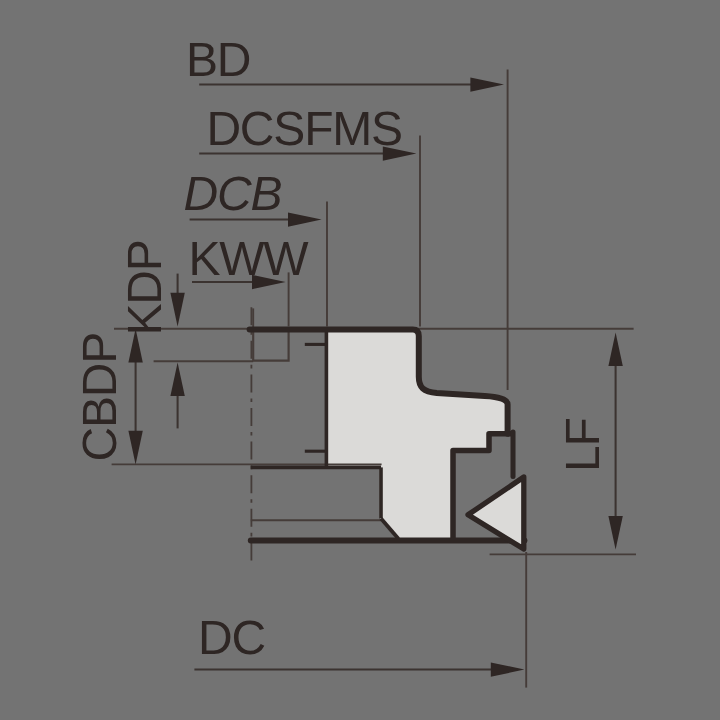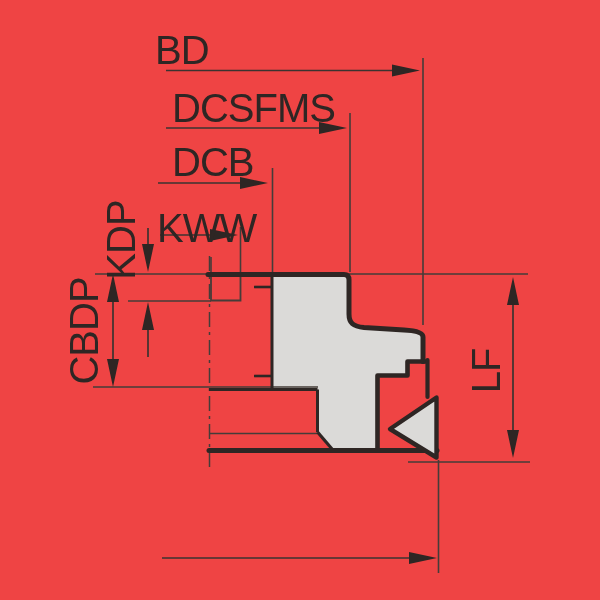--- a/index.html
+++ b/index.html
@@ -1,25 +1,25 @@
 <!DOCTYPE html>
 <html><head>
 <meta charset="utf-8">
 <style>
   html,body{margin:0;padding:0;background:#ffffff;}
-  .canvas{position:relative;width:600px;height:600px;background:#ef4444;overflow:hidden;
+  .canvas{position:relative;width:600px;height:600px;background:#737373;overflow:hidden;
           font-family:"Liberation Sans", sans-serif;}
   svg{position:absolute;left:0;top:0;}
   .lbl{position:absolute;color:#2e2624;font-size:40px;font-weight:400;
        letter-spacing:-1px;line-height:1;white-space:nowrap;}
   .rot{transform:translate(-50%,-50%) rotate(-90deg);transform-origin:center center;}
   .lbl-bd    {left:155px; top:30px;}
   .lbl-dcsfms{left:172px; top:88px;}
-  .lbl-dcb   {left:172px; top:142px;}
-  .lbl-kww   {left:157px; top:196px;margin-top:12px;}
+  .lbl-dcb   {left:153px; top:142px;font-style:italic;}
+  .lbl-kww   {left:157px; top:196px;}
   .lbl-dc    {left:165px; top:512px;}
   .lbl-kdp   {left:121px; top:240px;}
   .lbl-cbdp  {left:84px;  top:331px;}
   .lbl-lf    {left:486px; top:371px;}
 </style>
 </head>
 <body>
 
 <div class="canvas">
 
@@ -95,16 +95,17 @@
       <polygon points="513,277 507,305 519,305"></polygon>
       <polygon points="513,458 507,430 519,430"></polygon>
       <polygon points="437,558 409,552 409,564"></polygon>
     </g>
   </svg>
 
   <div class="lbl lbl-bd">BD</div>
   <div class="lbl lbl-dcsfms">DCSFMS</div>
   <div class="lbl lbl-dcb">DCB</div>
   <div class="lbl lbl-kww">KWW</div>
+  <div class="lbl lbl-dc">DC</div>
   <div class="lbl rot lbl-kdp">KDP</div>
   <div class="lbl rot lbl-cbdp">CBDP</div>
   <div class="lbl rot lbl-lf">LF</div>
 </div>
 
 </body></html>

